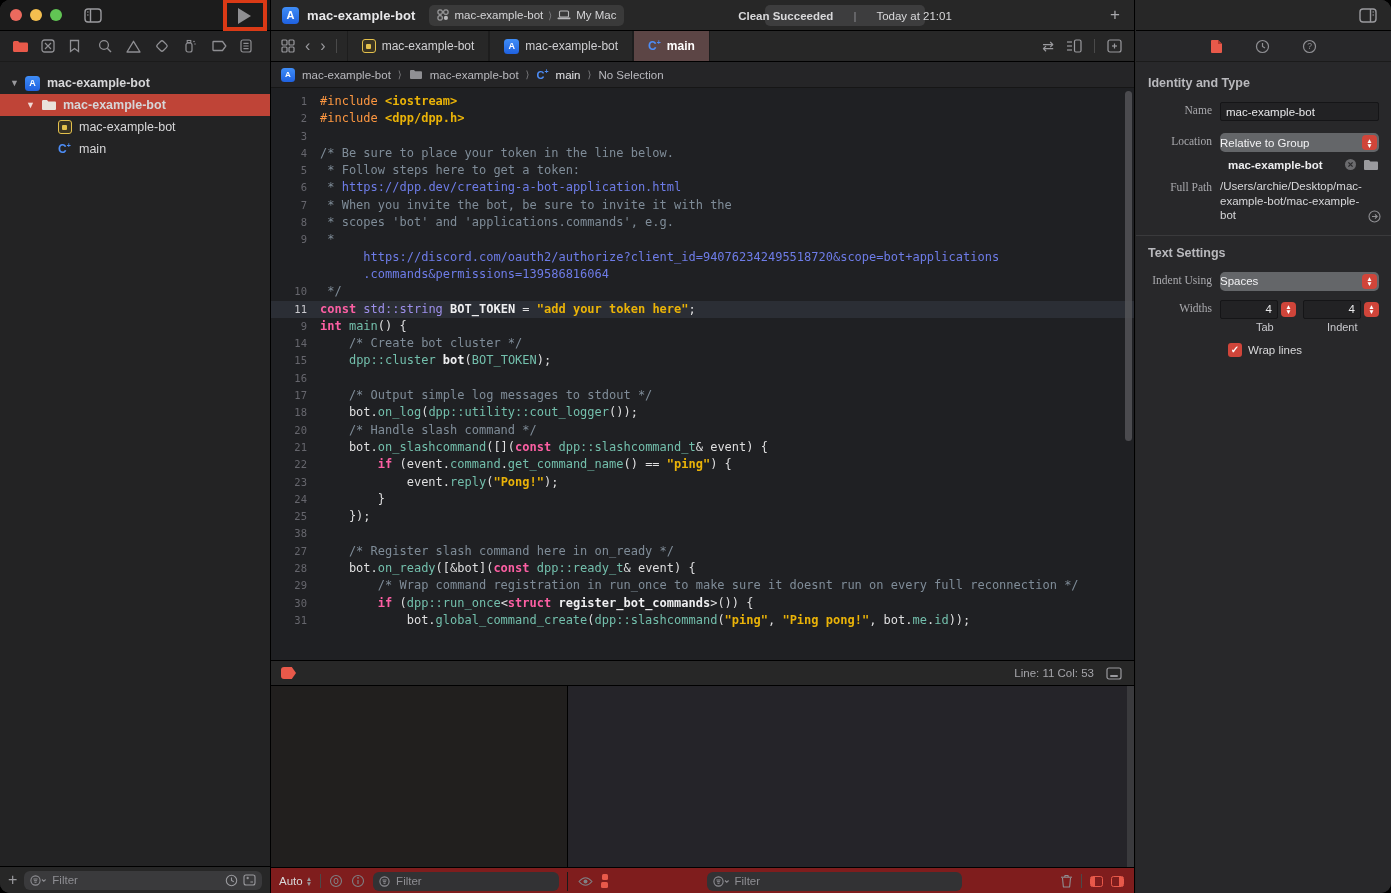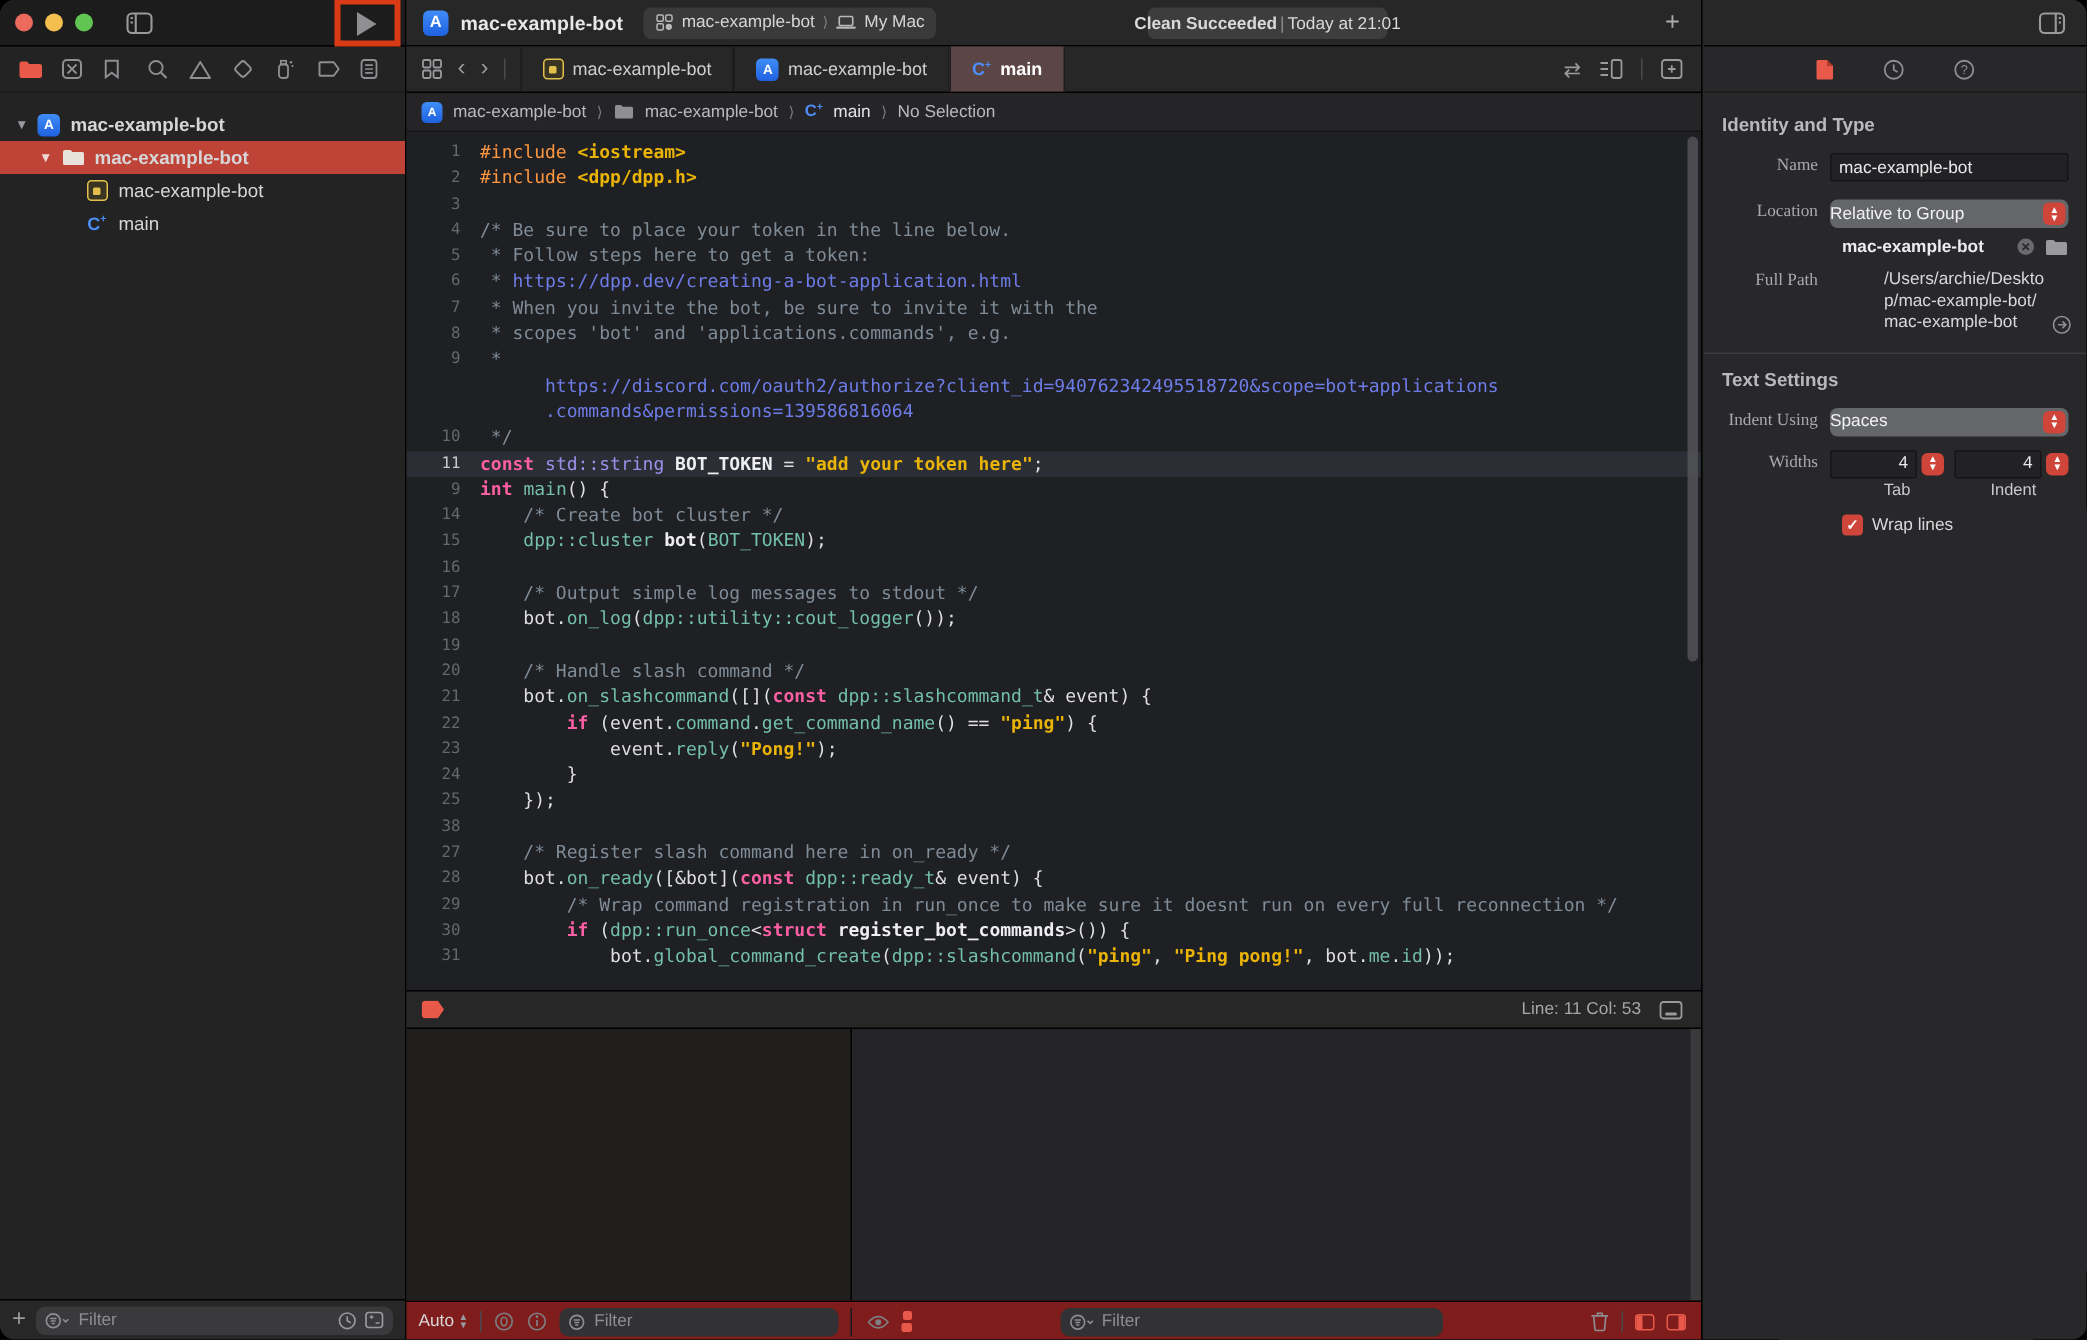--- a/index.html
+++ b/index.html
@@ -23,21 +23,21 @@
   .play-wrap { position:absolute; right:8px; top:1px; width:36px; height:29px; display:flex; align-items:center; justify-content:center; }
   .play-tri { width:0; height:0; border-left:13px solid #8f8f92; border-top:8px solid transparent; border-bottom:8px solid transparent; }
   .annot { position:absolute; right:3px; top:-1px; width:44px; height:32px; border:4px solid #da3a16; pointer-events:none; z-index:50; }
 
   .proj-title { display:flex; align-items:center; gap:8px; margin-left:11px; }
   .xcode-badge { width:17px; height:17px; border-radius:4px; background:linear-gradient(180deg,#3f8df7,#1f61e0); color:#fff; font-size:11px; font-weight:bold; display:flex; align-items:center; justify-content:center; }
   .proj-title b { color:#e8e8ea; font-size:13px; letter-spacing:.1px; }
   .scheme { display:flex; align-items:center; gap:5px; background:#3a3a3a; border-radius:5px; height:21px; padding:0 8px; margin-left:14px; color:#d5d5d7; font-size:11.5px; }
   .scheme .sep, .crumb .sep { color:#7d7d80; font-size:10px; }
   .mini-ic { color:#b8b8ba; font-size:10px; }
-  .status-pill { position:absolute; left:494px; top:5px; width:160px; height:21px; background:#3d3d3e; border-radius:5px; color:#d9d9db; font-size:11.5px; display:flex; align-items:center; justify-content:center; gap:2px; white-space:nowrap;text-align:center; }
+  .status-pill { position:absolute; left:494px; top:5px; width:160px; height:21px; background:#3d3d3e; border-radius:5px; color:#d9d9db; font-size:11.5px; display:flex; align-items:center; justify-content:center; gap:20px; white-space:nowrap;text-align:center; }
   .plus-btn { position:absolute; right:14px; color:#a9a9ad; font-size:17px; font-weight:300; }
   .panel-toggle-right { position:absolute; right:14px; }
 
   
   .navstrip { height:31px; display:flex; align-items:center; justify-content:space-between; padding:0 12px; border-bottom:1px solid #1b1b1b; }
   .navstrip .ic { width:18px; text-align:center; color:#8f8f93; font-size:13px; }
 
   
   .tree { padding-top:10px; height:804px; overflow:hidden; }
   .trow { height:22px; display:flex; align-items:center; font-size:12.5px; color:#d6d6d8; position:relative; }
@@ -109,21 +109,21 @@
   .insp-strip { height:31px; background:#28282a; border-bottom:1px solid #1b1b1b; display:flex; align-items:center; justify-content:center; gap:32px; }
   .insp { padding:10px 12px 0 12px; font-size:11.5px; color:#d8d8da; }
   .insp h3 { font-size:12.5px; color:#b9b9bd; font-weight:bold; margin:4px 0 12px 0; }
   .irow { display:flex; align-items:flex-start; margin-bottom:9px; }
   .ilabel { width:72px; flex:none; text-align:right; color:#a9a9ad; padding-right:8px; padding-top:2px;font-family:Liberation Serif, serif; }
   .ifield { flex:1; background:#222224; border:1px solid #151517; border-radius:2px; height:19px; display:flex; align-items:center; padding:0 5px; color:#e8e8ea; }
   .popup { flex:1; background:#646669; border-radius:5px; height:19px; display:flex; align-items:center; padding:0 2px 0 0; color:#f2f2f4; justify-content:space-between; }
   .stepper { width:15px; height:15px; background:#d0453a; border-radius:4px; display:flex; flex-direction:column; align-items:center; justify-content:center; line-height:5px; color:#fff; font-size:6.5px; }
   .filerow { display:flex; align-items:center; gap:6px; margin:-3px 0 8px 80px; }
   .filerow b { font-weight:bold; color:#ececee; flex:1; font-size:11.5px; }
-  .pathtext { flex:1; line-height:14.5px; word-break:break-all; color:#d8d8da; position:relative; padding-right:14px;margin-left:36px; }
+  .pathtext { flex:1; line-height:14.5px; word-break:break-all; color:#d8d8da; position:relative; padding-right:14px; }
   .goarrow { position:absolute; right:-2px; bottom:0; }
   .hr { border-top:1px solid #3a3a3c; margin:12px -12px 10px -12px; }
   .widths-row .numfield { width:58px; background:#222224; border:1px solid #151517; border-radius:2px; height:19px; display:flex; align-items:center; justify-content:flex-end; padding:0 5px; color:#e8e8ea; }
   .wgroup { display:flex; align-items:center; gap:3px; }
   .sublabels { display:flex; margin-left:80px; color:#c9c9cd; font-size:11px; margin-top:2px; }
   .checkbox { width:14px; height:14px; background:#d0453a; border-radius:3px; color:#fff; font-size:10px; display:flex; align-items:center; justify-content:center; font-weight:bold; }
   .wrap-row { display:flex; align-items:center; gap:6px; margin:10px 0 0 80px; }
 
   svg { display:block; }
 </style>
@@ -389,21 +389,20 @@
           <div class="code-row"><div class="gutter"></div><div class="ctext"><span class="tok-l">      https://discord.com/oauth2/authorize?client_id=940762342495518720&amp;scope=bot+applications</span></div></div>
           <div class="code-row"><div class="gutter"></div><div class="ctext"><span class="tok-l">      .commands&amp;permissions=139586816064</span></div></div>
           <div class="code-row"><div class="gutter">10</div><div class="ctext"><span class="tok-c"> */</span></div></div>
           <div class="code-row cur"><div class="gutter">11</div><div class="ctext"><span class="tok-k">const</span><span class="tok-p"> </span><span class="tok-std">std::string</span><span class="tok-p"> </span><span class="tok-b">BOT_TOKEN</span><span class="tok-p"> = </span><span class="tok-s">"add your token here"</span><span class="tok-p">;</span></div></div>
           <div class="code-row"><div class="gutter">9</div><div class="ctext"><span class="tok-k">int</span><span class="tok-p"> </span><span class="tok-t">main</span><span class="tok-p">() {</span></div></div>
           <div class="code-row"><div class="gutter">14</div><div class="ctext"><span class="tok-c">    /* Create bot cluster */</span></div></div>
           <div class="code-row"><div class="gutter">15</div><div class="ctext"><span class="tok-p">    </span><span class="tok-t">dpp::cluster</span><span class="tok-p"> </span><span class="tok-b">bot</span><span class="tok-p">(</span><span class="tok-t">BOT_TOKEN</span><span class="tok-p">);</span></div></div>
           <div class="code-row"><div class="gutter">16</div><div class="ctext"></div></div>
           <div class="code-row"><div class="gutter">17</div><div class="ctext"><span class="tok-c">    /* Output simple log messages to stdout */</span></div></div>
           <div class="code-row"><div class="gutter">18</div><div class="ctext"><span class="tok-p">    bot.</span><span class="tok-t">on_log</span><span class="tok-p">(</span><span class="tok-t">dpp::utility::cout_logger</span><span class="tok-p">());</span></div></div>
-          <div class="code-row"><div class="gutter">19</div><div class="ctext"></div></div>
           <div class="code-row"><div class="gutter">20</div><div class="ctext"><span class="tok-c">    /* Handle slash command */</span></div></div>
           <div class="code-row"><div class="gutter">21</div><div class="ctext"><span class="tok-p">    bot.</span><span class="tok-t">on_slashcommand</span><span class="tok-p">([](</span><span class="tok-k">const</span><span class="tok-p"> </span><span class="tok-t">dpp::slashcommand_t</span><span class="tok-p">&amp; event) {</span></div></div>
           <div class="code-row"><div class="gutter">22</div><div class="ctext"><span class="tok-p">        </span><span class="tok-k">if</span><span class="tok-p"> (event.</span><span class="tok-t">command</span><span class="tok-p">.</span><span class="tok-t">get_command_name</span><span class="tok-p">() == </span><span class="tok-s">"ping"</span><span class="tok-p">) {</span></div></div>
           <div class="code-row"><div class="gutter">23</div><div class="ctext"><span class="tok-p">            event.</span><span class="tok-t">reply</span><span class="tok-p">(</span><span class="tok-s">"Pong!"</span><span class="tok-p">);</span></div></div>
           <div class="code-row"><div class="gutter">24</div><div class="ctext"><span class="tok-p">        }</span></div></div>
           <div class="code-row"><div class="gutter">25</div><div class="ctext"><span class="tok-p">    });</span></div></div>
           <div class="code-row"><div class="gutter">38</div><div class="ctext"></div></div>
           <div class="code-row"><div class="gutter">27</div><div class="ctext"><span class="tok-c">    /* Register slash command here in on_ready */</span></div></div>
           <div class="code-row"><div class="gutter">28</div><div class="ctext"><span class="tok-p">    bot.</span><span class="tok-t">on_ready</span><span class="tok-p">([&amp;bot](</span><span class="tok-k">const</span><span class="tok-p"> </span><span class="tok-t">dpp::ready_t</span><span class="tok-p">&amp; event) {</span></div></div>
           <div class="code-row"><div class="gutter">29</div><div class="ctext"><span class="tok-c">        /* Wrap command registration in run_once to make sure it doesnt run on every full reconnection */</span></div></div>

